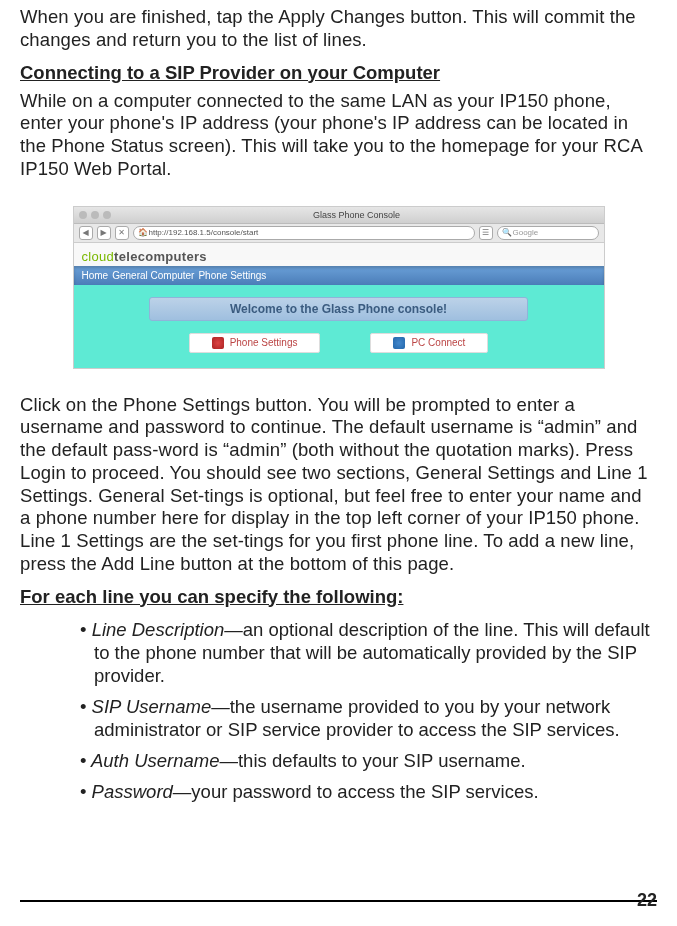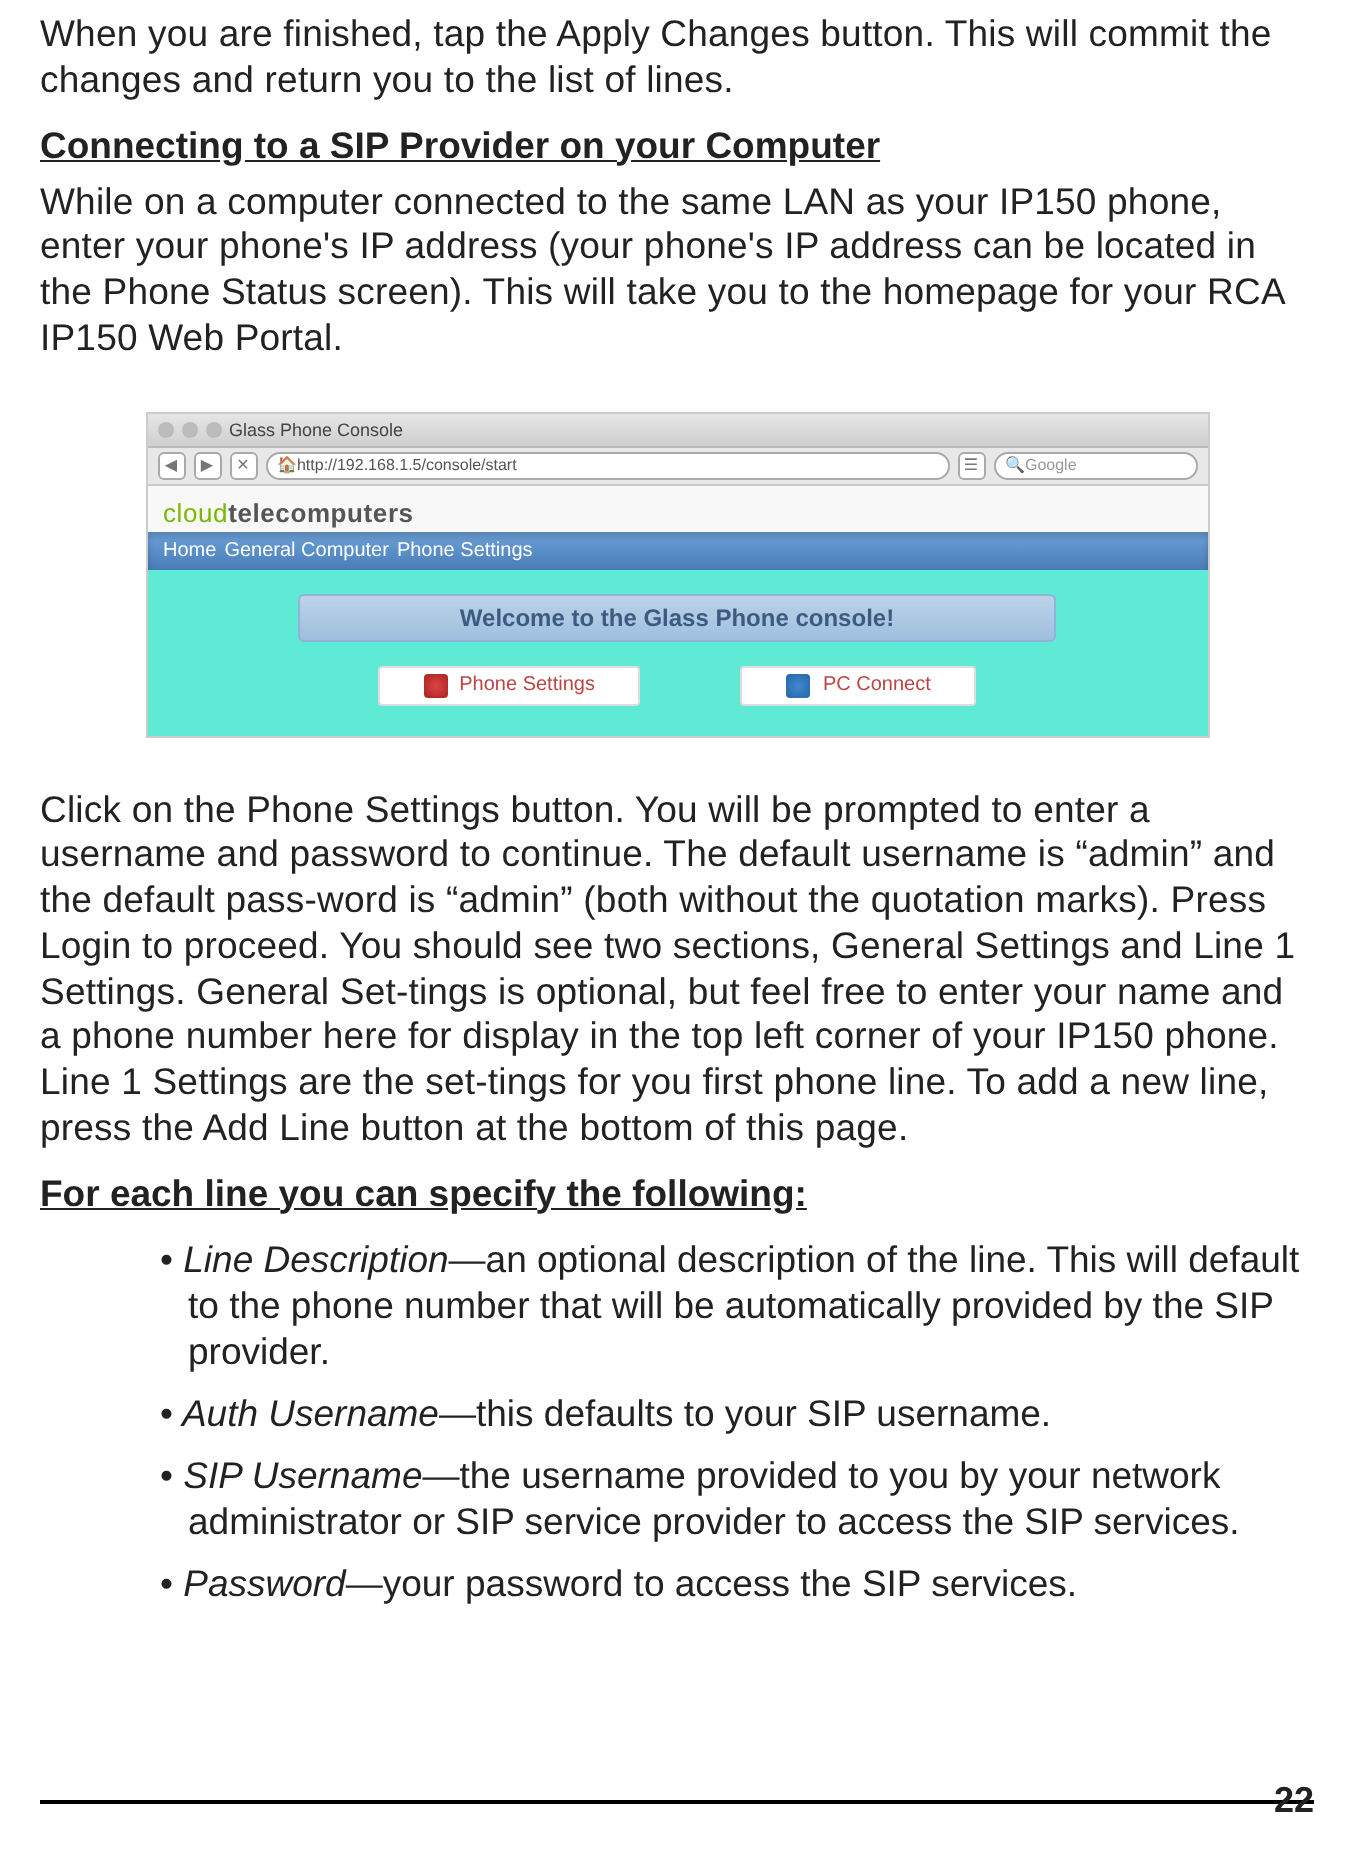--- a/index.html
+++ b/index.html
@@ -5,21 +5,21 @@
 html,body{margin:0;padding:0;background:#fff;font-family:"Helvetica Neue",Arial,sans-serif;color:#222;font-stretch:condensed}
 .page{width:677px;height:926px;box-sizing:border-box;padding:0 20px;position:relative}
 .p{font-size:18.5px;line-height:1.23;margin:6px 0;letter-spacing:0.1px}
 .h{font-size:18.5px;font-weight:700;text-decoration:underline;margin:10px 0 6px}
 .bullets{padding-left:60px;margin:10px 0}
 .bullets .item{font-size:18.5px;line-height:1.25;margin:8px 0;text-indent:-14px;padding-left:14px}
 .bullets .item em{font-style:italic}
 .figure{width:530px;margin:25px auto 25px;border:1px solid #ccc;background:#f8f8f8;font-size:10px}
 .titlebar{display:flex;align-items:center;background:linear-gradient(#e6e6e6,#cfcfcf);height:16px;padding:0 5px;border-bottom:1px solid #bbb}
 .dot{width:8px;height:8px;border-radius:50%;margin-right:4px;background:#bbb;display:inline-block}
-.ttext{flex:1;text-align:left;color:#444;font-size:9px}
+.ttext{flex:1;text-align:center;color:#444;font-size:9px}
 .urlbar{display:flex;align-items:center;background:#e8e8e8;height:18px;padding:0 5px;border-bottom:1px solid #ccc;gap:4px}
 .navbtn{width:12px;height:12px;border:1px solid #aaa;border-radius:3px;background:#fff;display:flex;align-items:center;justify-content:center;color:#777;font-size:8px}
 .urlfield{flex:1;height:12px;background:#fff;border:1px solid #aaa;border-radius:7px;font-size:8px;padding:0 5px;color:#555;display:flex;align-items:center}
 .searchfield{width:90px;height:12px;background:#fff;border:1px solid #aaa;border-radius:7px;font-size:8px;padding:0 5px;color:#999;display:flex;align-items:center}
 .logo{padding:6px 8px 2px;font-size:13px;letter-spacing:0.3px}
 .logo .c1{color:#7ab800;font-weight:300}
 .logo .c2{color:#555;font-weight:600}
 .navbar{background:linear-gradient(#6aa0d8,#4b7db8);padding:4px 8px;color:#fff;font-size:10px;display:flex;gap:4px;box-shadow:0 2px 3px rgba(0,0,0,0.2) inset}
 .content{background:#5eead4;padding:12px 0 15px;text-align:center}
 .welcome{display:inline-block;background:linear-gradient(#bcd2e8,#9fbfdf);border:1px solid #8fb4d9;border-radius:3px;color:#3b5c80;font-weight:700;font-size:12px;padding:4px 80px;margin-bottom:12px}
@@ -73,20 +73,20 @@
           </div>
       </div>
     </div>
   </div>
 
   <div class="p">Click on the Phone Settings button.  You will be prompted to enter a username and password to continue.  The default username is “admin” and the default pass‐word is “admin” (both without the quotation marks).  Press Login to proceed.  You should see two sections, General Settings and Line 1 Settings.  General Set‐tings is optional, but feel free to enter your name and a phone number here for display in the top left corner of your IP150 phone.  Line 1 Settings are the set‐tings for you first phone line.  To add a new line, press the Add Line button at the bottom of this page.</div>
   <div class="h">For each line you can specify the following:</div>
 
   <div class="bullets">
     <div class="item">• <em>Line Description</em><span>—an optional description of the line. This will default to the phone number that will be automatically provided by the SIP provider.</span></div>
+    <div class="item">•<em> SIP Username</em><span>—the username provided to you by your network administrator or SIP service provider to access the SIP services.</span></div>
     <div class="item">•<em> Auth Username</em><span>—this defaults to your SIP username.</span></div>
-    <div class="item">•<em> SIP Username</em><span>—the username provided to you by your network administrator or SIP service provider to access the SIP services.</span></div>
     <div class="item">•<em> Password</em><span>—your password to access the SIP services.</span></div>
   </div>
 
   <div class="rule"></div>
   <div class="pagenum">22</div>
 </div>
 
 </body></html>

